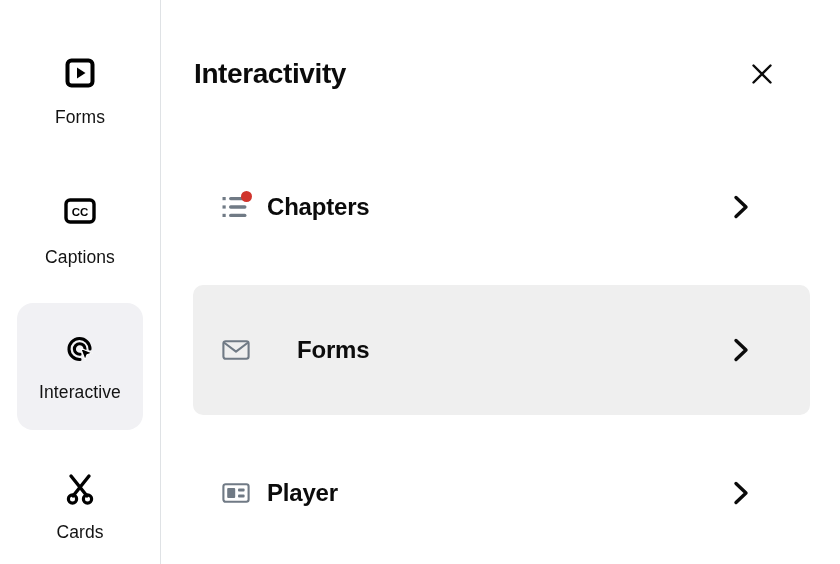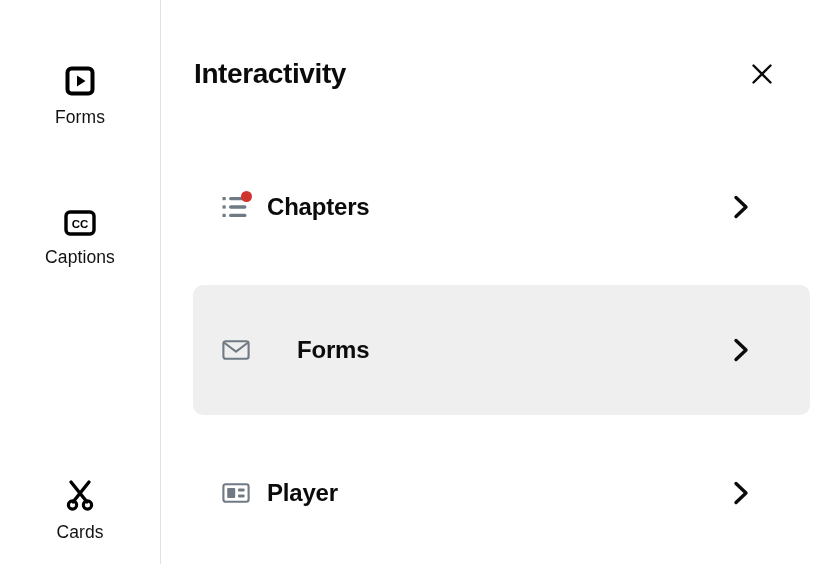--- a/index.html
+++ b/index.html
@@ -44,21 +44,21 @@
     align-items: center;
     justify-content: center;
     cursor: pointer;
     box-sizing: border-box;
   }
   .nav-item.active {
     background: #f1f1f4;
   }
   .nav-icon {
     display: flex;
-    align-items: flex-end;
+    align-items: flex-start;
     justify-content: center;
     height: 40px;
     margin-bottom: 10px;
   }
   .nav-label {
     font-size: 17.5px;
     line-height: 20px;
     color: #121212;
     font-weight: 400;
     letter-spacing: 0.1px;
@@ -189,20 +189,30 @@
     <div class="nav-item" id="nav-captions">
       <span class="nav-icon">
         <svg width="34" height="28" viewBox="0 0 34 28" aria-hidden="true">
           <rect x="3" y="3" width="28" height="22" rx="4" ry="4" fill="none" stroke="#000000" stroke-width="3.4"></rect>
           <text x="17" y="19.3" font-family="'Liberation Sans', sans-serif" font-size="11.5" font-weight="700" fill="#000000" text-anchor="middle">CC</text>
         </svg>
       </span>
       <span class="nav-label">Captions</span>
     </div>
 
+    <div class="nav-item active" id="nav-interactive">
+      <span class="nav-icon">
+        <svg width="34" height="34" viewBox="0 0 34 34" aria-hidden="true">
+          <path d="M27 17 A10.5 10.5 0 1 0 17 27.5" fill="none" stroke="#000000" stroke-width="3.1" stroke-linecap="round"></path>
+          <path d="M22 17 A5.3 5.3 0 1 0 17 22.3" fill="none" stroke="#000000" stroke-width="3.1" stroke-linecap="round"></path>
+          <path d="M17.6 16.3 L29.2 21.0 L24.0 22.8 L22.1 28.0 Z" fill="#000000" stroke="#ffffff" stroke-width="1.1" stroke-linejoin="round"></path>
+        </svg>
+      </span>
+      <span class="nav-label">Interactive</span>
+    </div>
 
     <div class="nav-item" id="nav-edit">
       <span class="nav-icon">
         <svg width="34" height="34" viewBox="0 0 34 34" aria-hidden="true">
           <path d="M8 4 L24 24" stroke="#000000" stroke-width="3.4" stroke-linecap="round" fill="none"></path>
           <path d="M26 4 L10 24" stroke="#000000" stroke-width="3.4" stroke-linecap="round" fill="none"></path>
           <circle cx="9.5" cy="27" r="4.1" fill="none" stroke="#000000" stroke-width="3.2"></circle>
           <circle cx="24.5" cy="27" r="4.1" fill="none" stroke="#000000" stroke-width="3.2"></circle>
         </svg>
       </span>

